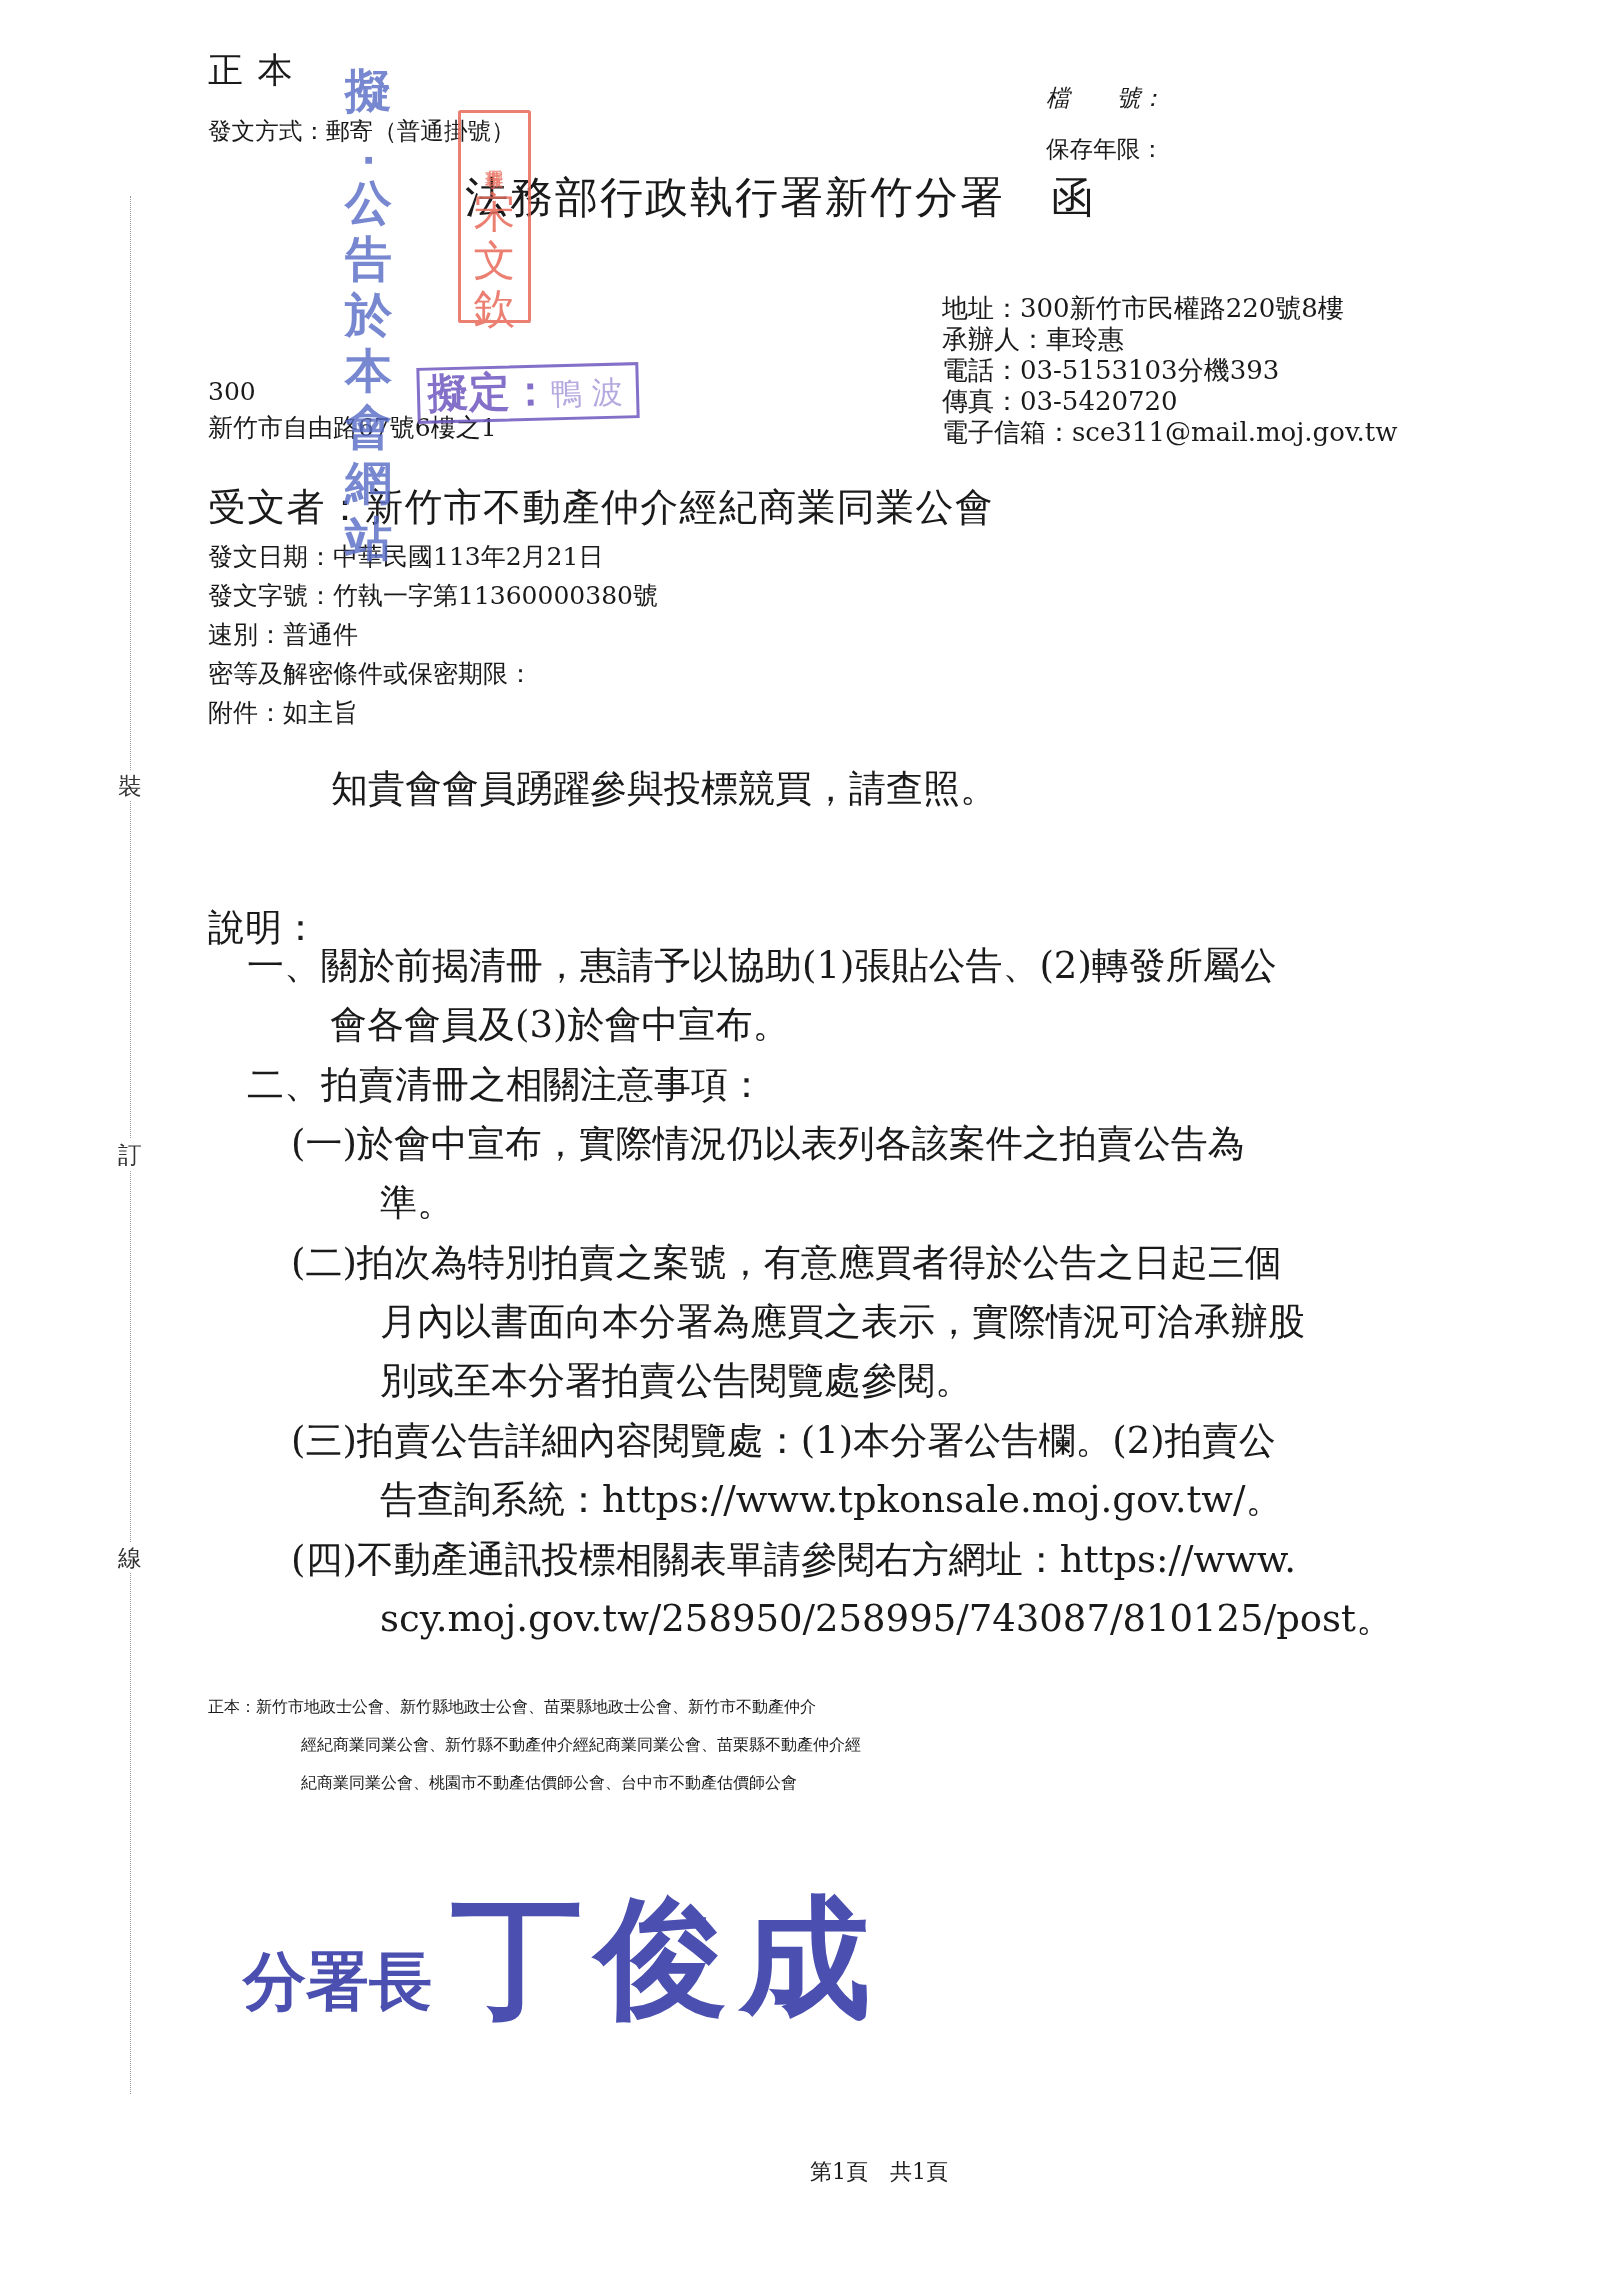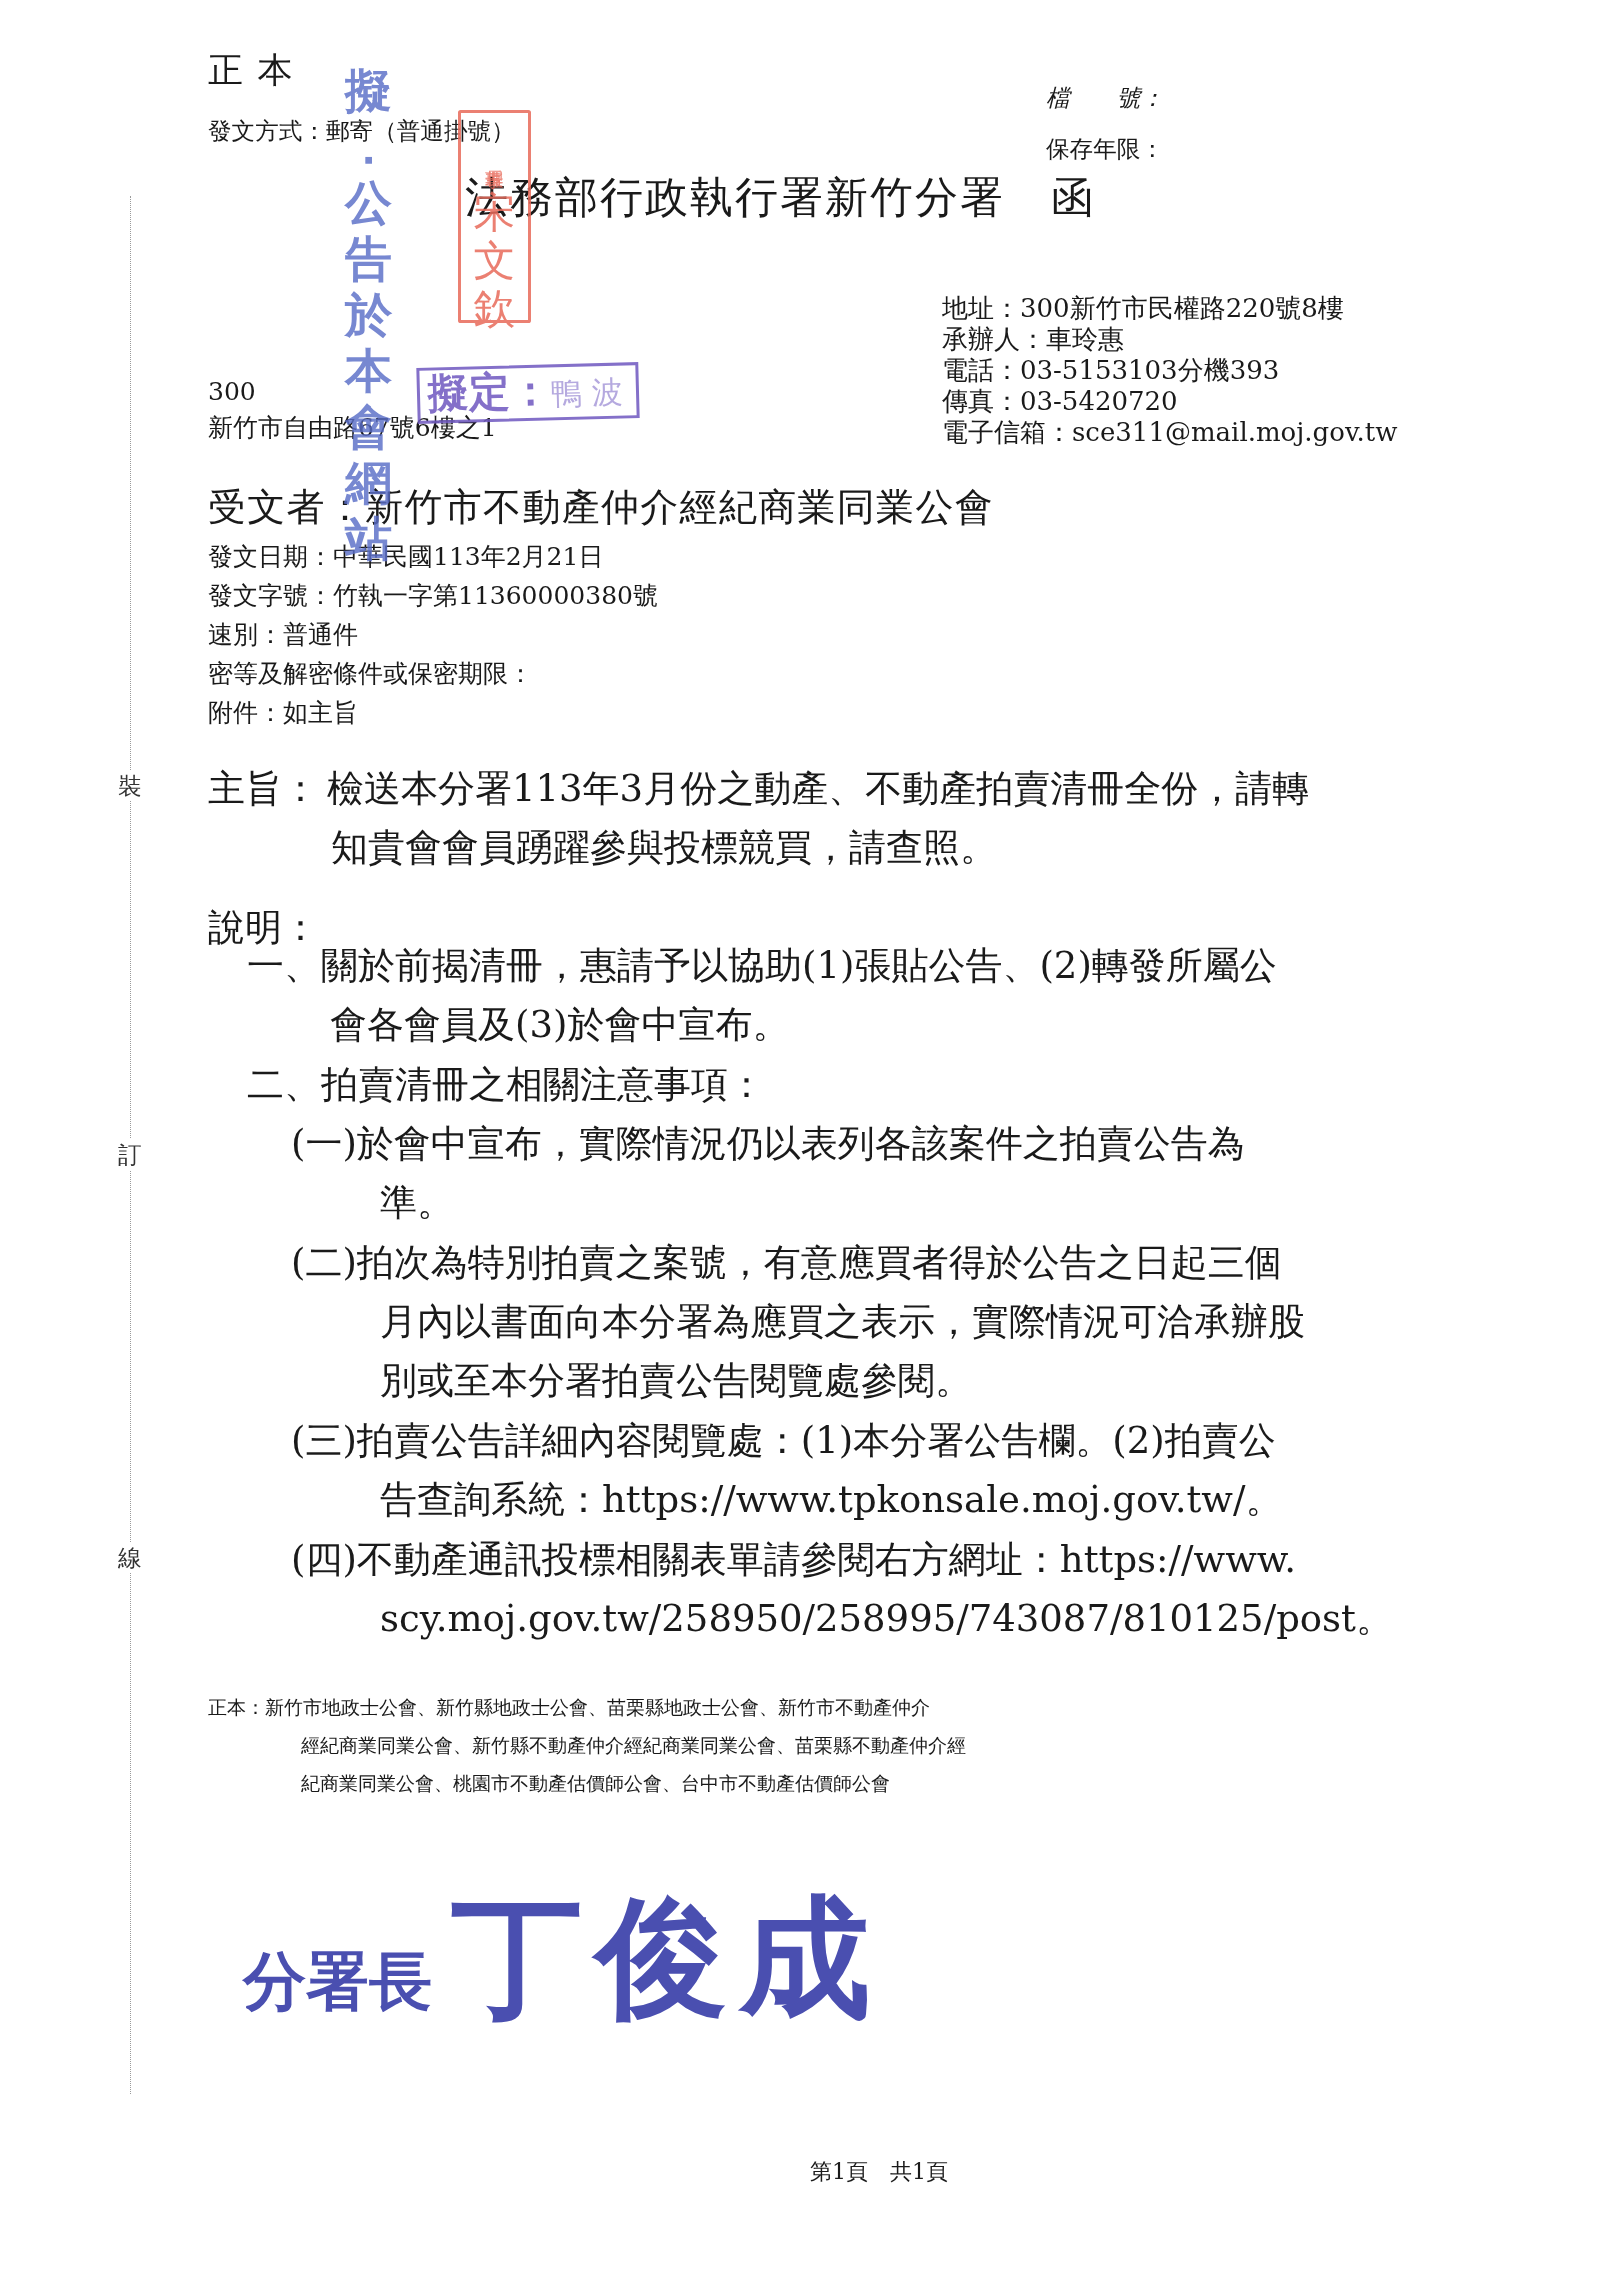--- a/index.html
+++ b/index.html
@@ -41,21 +41,21 @@
 
   .subject { left: 208px; top: 759px; font-size: 37px; line-height: 59px; width: 1269px; white-space: normal; }
   .subject .lbl { display: inline-block; width: 119px; }
   .subject .line2 { padding-left: 123px; }
 
   .explain-lbl { left: 208px; top: 883px; font-size: 37px; margin-top: 20px; }
 
   .item { position: absolute; font-size: 37px; line-height: 59px; white-space: nowrap; }
   .sub  { position: absolute; font-size: 37px; line-height: 59px; white-space: nowrap; }
 
-  .cc { left: 208px; top: 1688px; font-size: 19px; line-height: 38px; }
+  .cc { left: 208px; top: 1688px; font-size: 16px; line-height: 38px; }
   .cc .rest { padding-left: 93px; }
 
   .signature {
     left: 243px; top: 1871px; color: #4a4fb0;
     font-family: "DejaVu Serif", serif;
   }
   .signature .title-small { font-size: 63px; font-weight: bold; vertical-align: baseline; }
   .signature .name { font-size: 131px; font-weight: bold; margin-left: 19.6px; letter-spacing: 13px; }
 
   .page-no { left: 810px; top: 2157px; font-size: 22px; }
@@ -113,21 +113,20 @@
 
 <div class="abs meta">
   <div>發文日期：中華民國113年2月21日</div>
   <div>發文字號：竹執一字第11360000380號</div>
   <div>速別：普通件</div>
   <div>密等及解密條件或保密期限：</div>
   <div>附件：如主旨</div>
 </div>
 
 <div class="abs subject">
-  <div><span class="lbl">主旨：</span><span>檢送本分署113年3月份之動產、不動產拍賣清冊全份，請轉</span></div>
   <div class="line2">知貴會會員踴躍參與投標競買，請查照。</div>
 </div>
 
 <div class="abs explain-lbl">說明：</div>
 
 <div class="item" style="left:247px; top:936px">一、關於前揭清冊，惠請予以協助(1)張貼公告、(2)轉發所屬公</div>
 <div class="item" style="left:330px; top:995px">會各會員及(3)於會中宣布。</div>
 <div class="item" style="left:247px; top:1055px">二、拍賣清冊之相關注意事項：</div>
 
 <div class="sub" style="left:291px; top:1114px">(一)於會中宣布，實際情況仍以表列各該案件之拍賣公告為</div>

